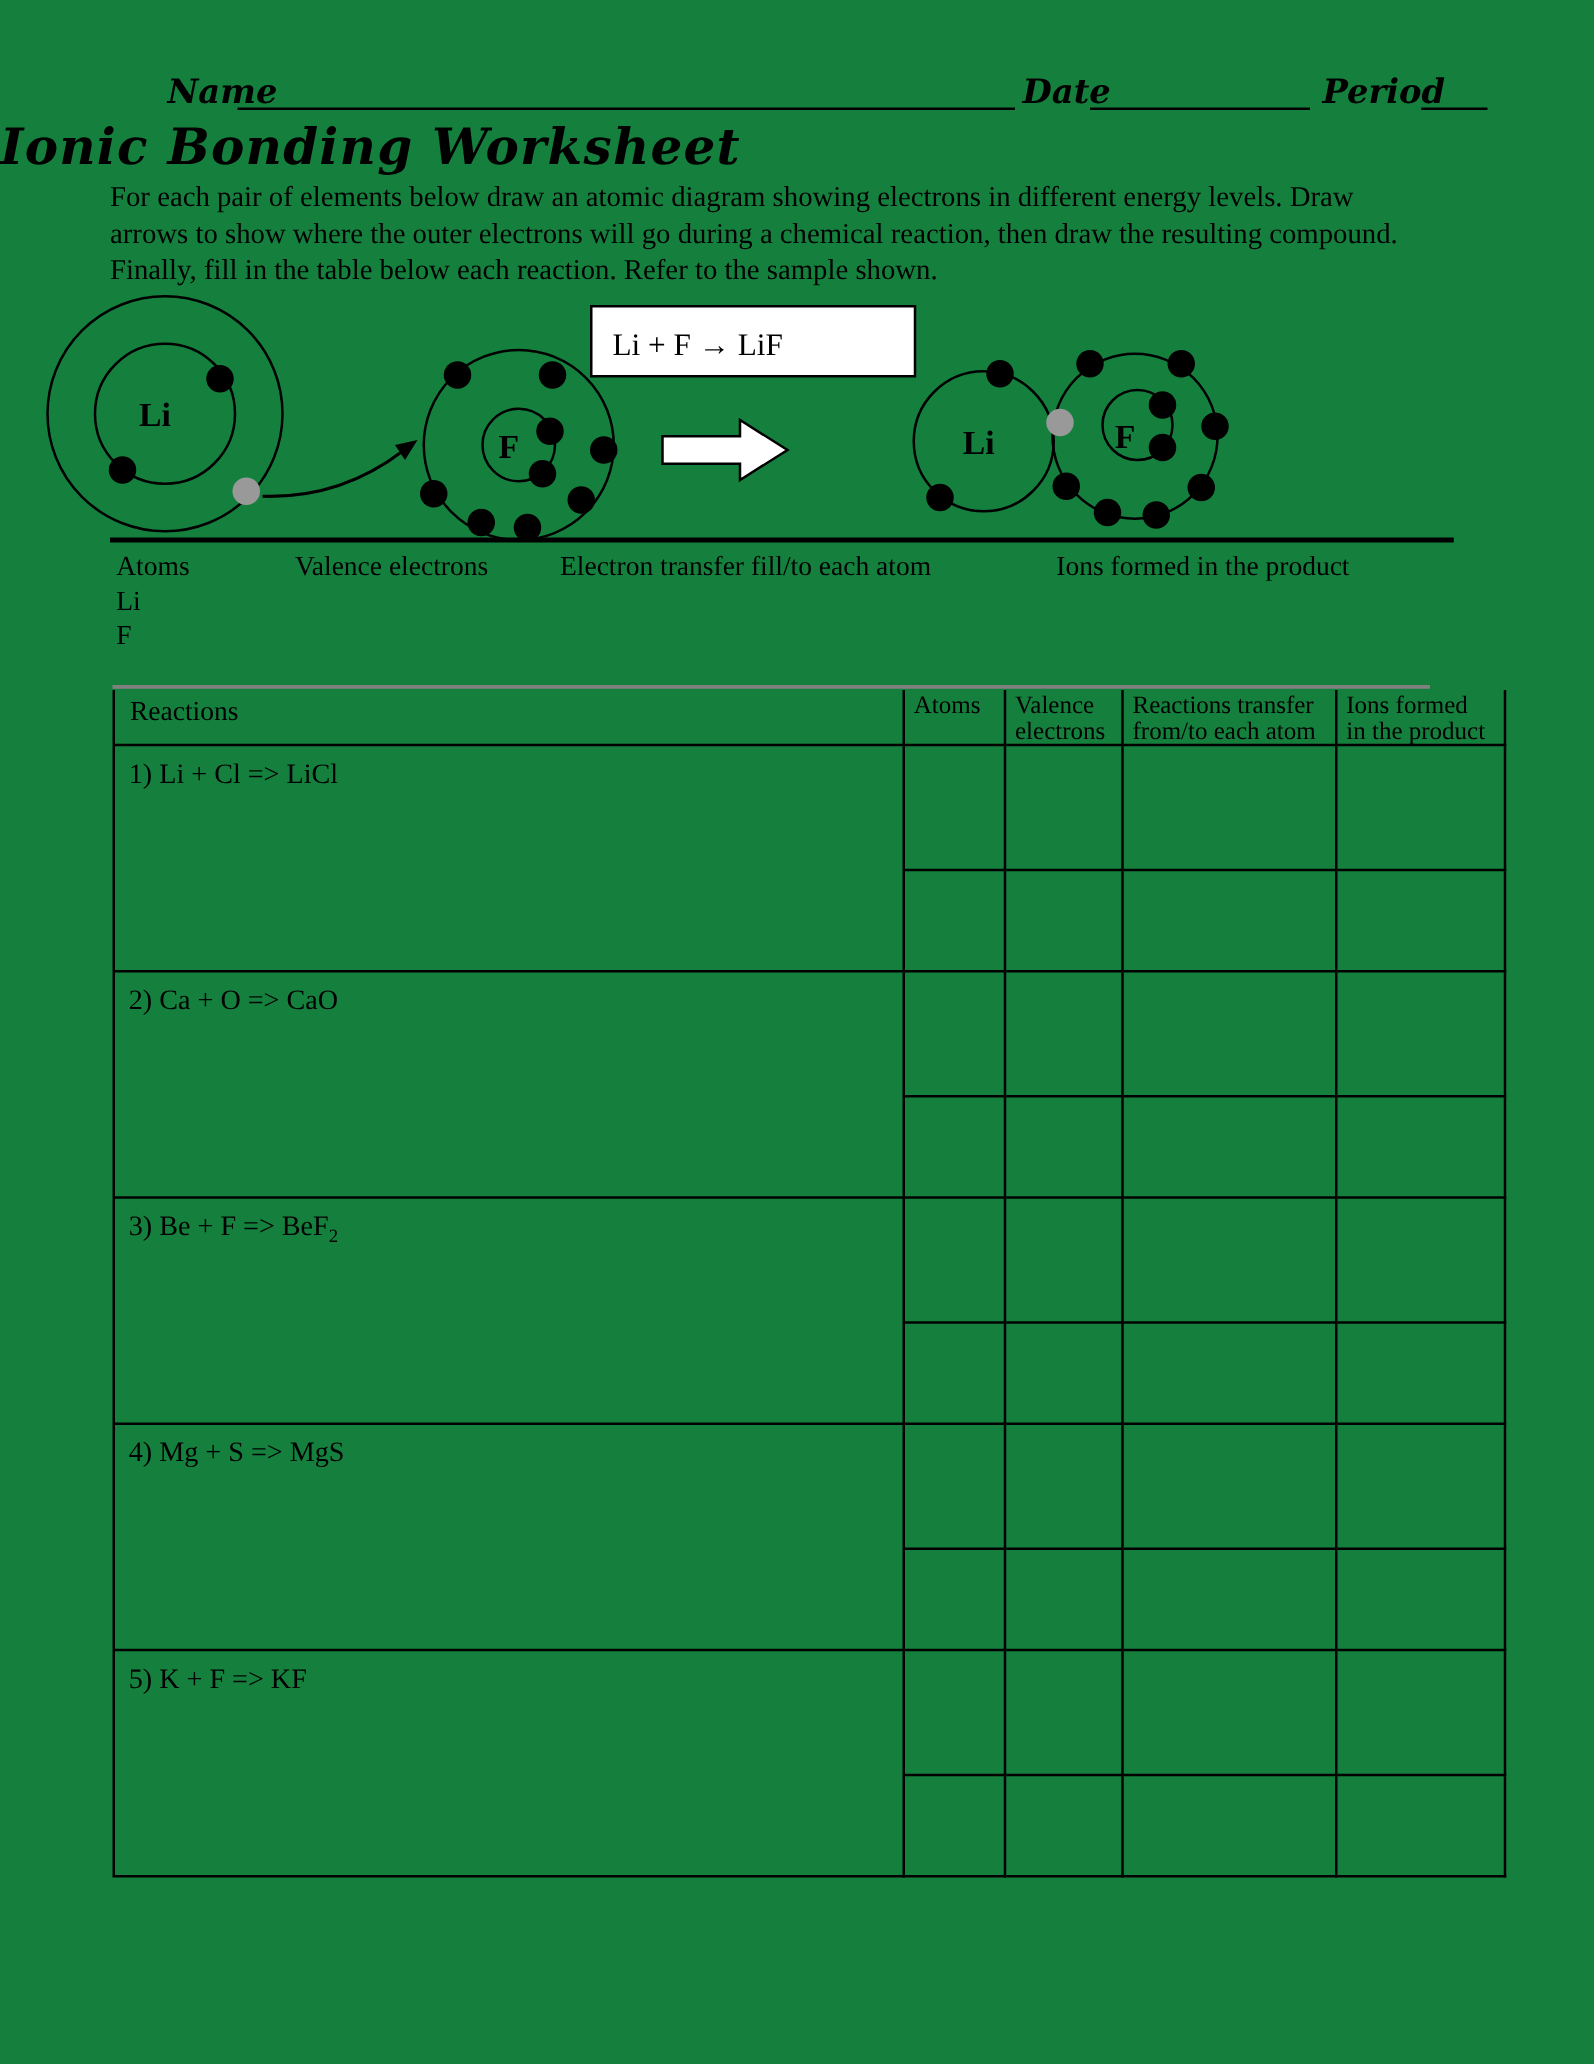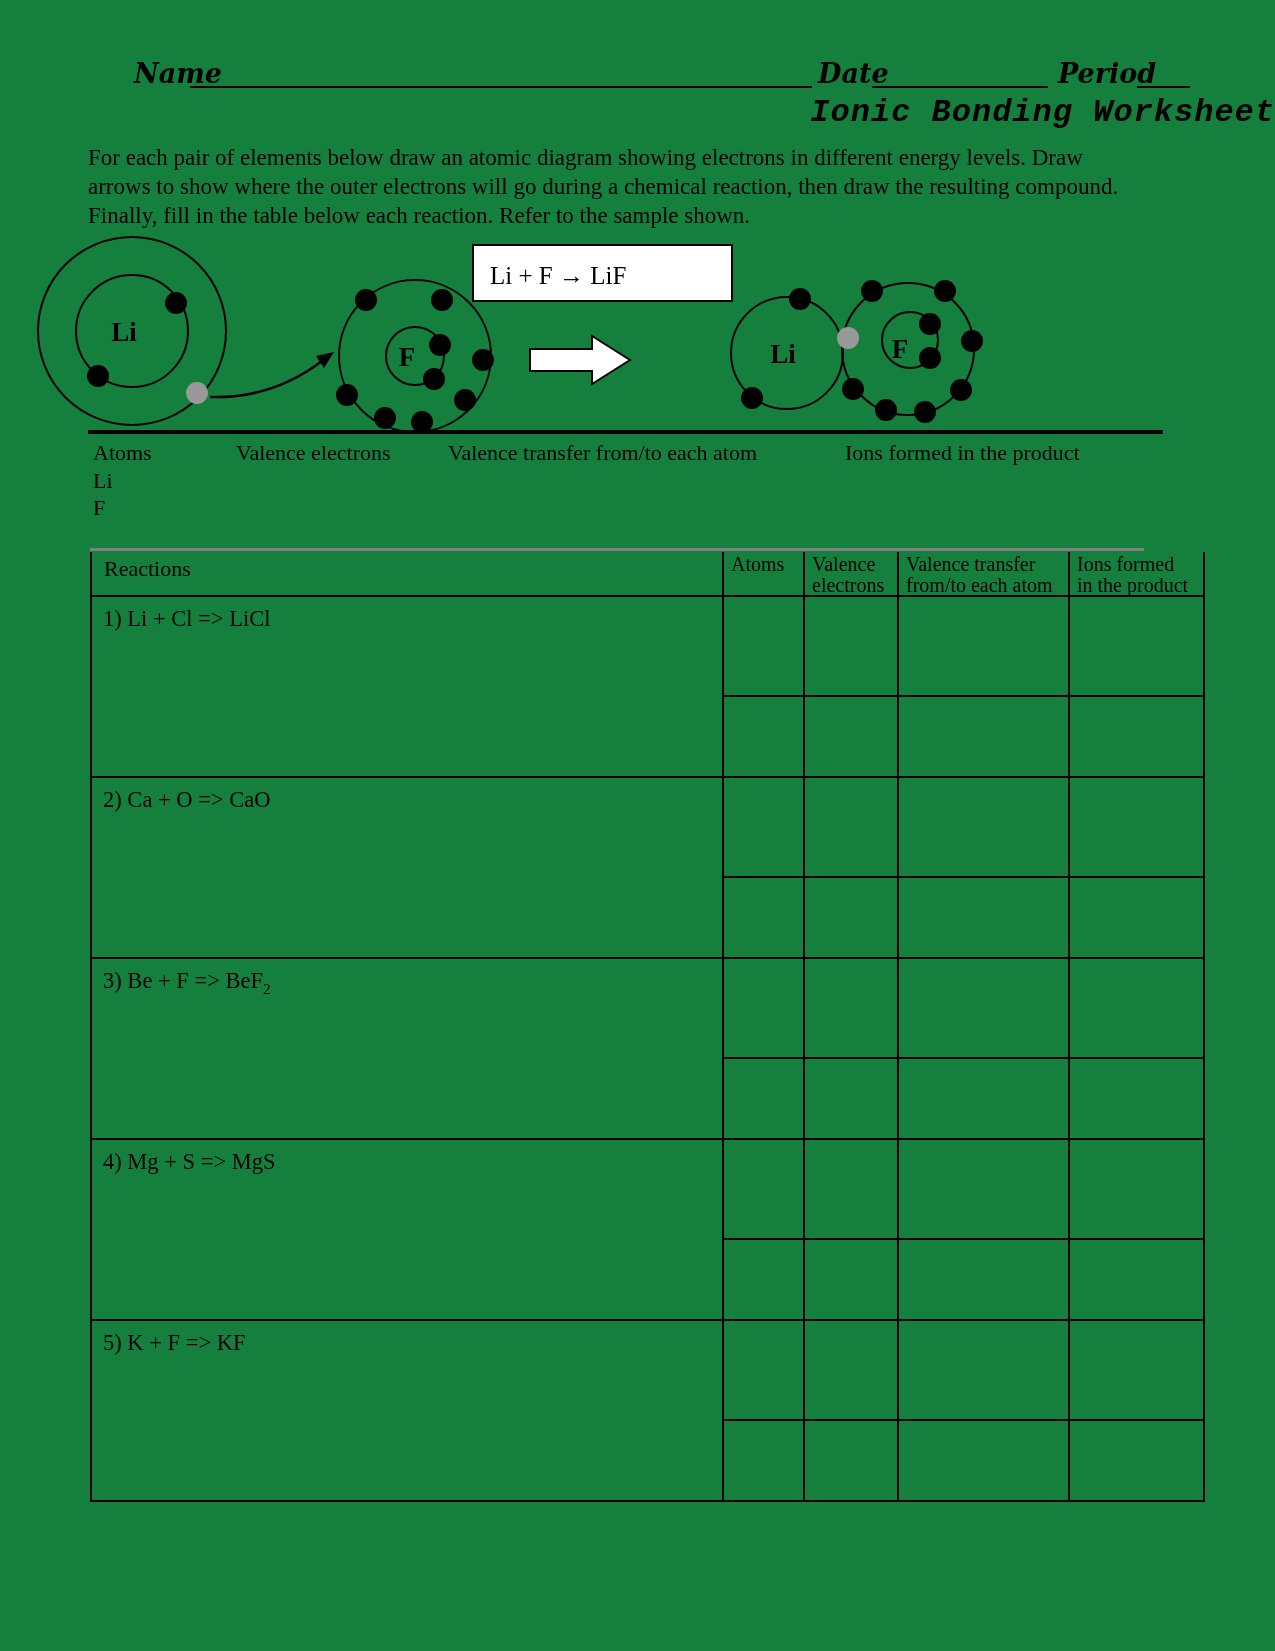--- a/index.html
+++ b/index.html
@@ -21,24 +21,23 @@
   }
   .blank-line {
     position: absolute;
     border-bottom: 2px solid #000;
     height: 0;
   }
   .page-title {
     position: absolute;
     left: 0; right: 0;
     top: 94px;
-    text-align: right;
-    font-size: 32px;
+    text-align: left;
+    font-size: 40px;
     letter-spacing: 1px;
-    font-family: Liberation Mono, monospace;
   }
   
   .instructions {
     position: absolute;
     left: 88px;
     top: 143px;
     font-size: 23px;
     line-height: 29px;
     white-space: nowrap;
   }
@@ -153,41 +152,41 @@
       <circle cx="925" cy="412" r="11" fill="#000"></circle>
       <circle cx="886" cy="410" r="11" fill="#000"></circle>
       <circle cx="853" cy="389" r="11" fill="#000"></circle>
     </g>
   </svg>
 
   <div class="thick-rule"></div>
 
   <span class="sample-col-label" style="left:93px;">Atoms</span>
   <span class="sample-col-label" style="left:236px;">Valence electrons</span>
-  <span class="sample-col-label" style="left:448px;">Valence transfer from/to each atom</span>
+  <span class="sample-col-label" style="left:448px;">Electron transfer fill/to each atom</span>
   <span class="sample-col-label" style="left:845px;">Ions formed in the product</span>
   <span class="sample-atom" style="top:468px;">Li</span>
   <span class="sample-atom" style="top:495px;">F</span>
 
   <div class="gray-rule"></div>
 
   <div class="rx-table">
 
     <div class="hdr hdr-reactions">
       <span>Reactions</span>
     </div>
     <div class="hdr">
       <span>Atoms</span>
     </div>
     <div class="hdr">
       <div>Valence</div>
       <div>electrons</div>
     </div>
     <div class="hdr">
-      <div>Valence transfer</div>
+      <div>Reactions transfer</div>
       <div>from/to each atom</div>
     </div>
     <div class="hdr">
       <div>Ions formed</div>
       <div>in the product</div>
     </div>
 
     <div class="rx-cell span2">
       <span>1) Li  + Cl =&gt; LiCl</span><sub></sub>
     </div>

